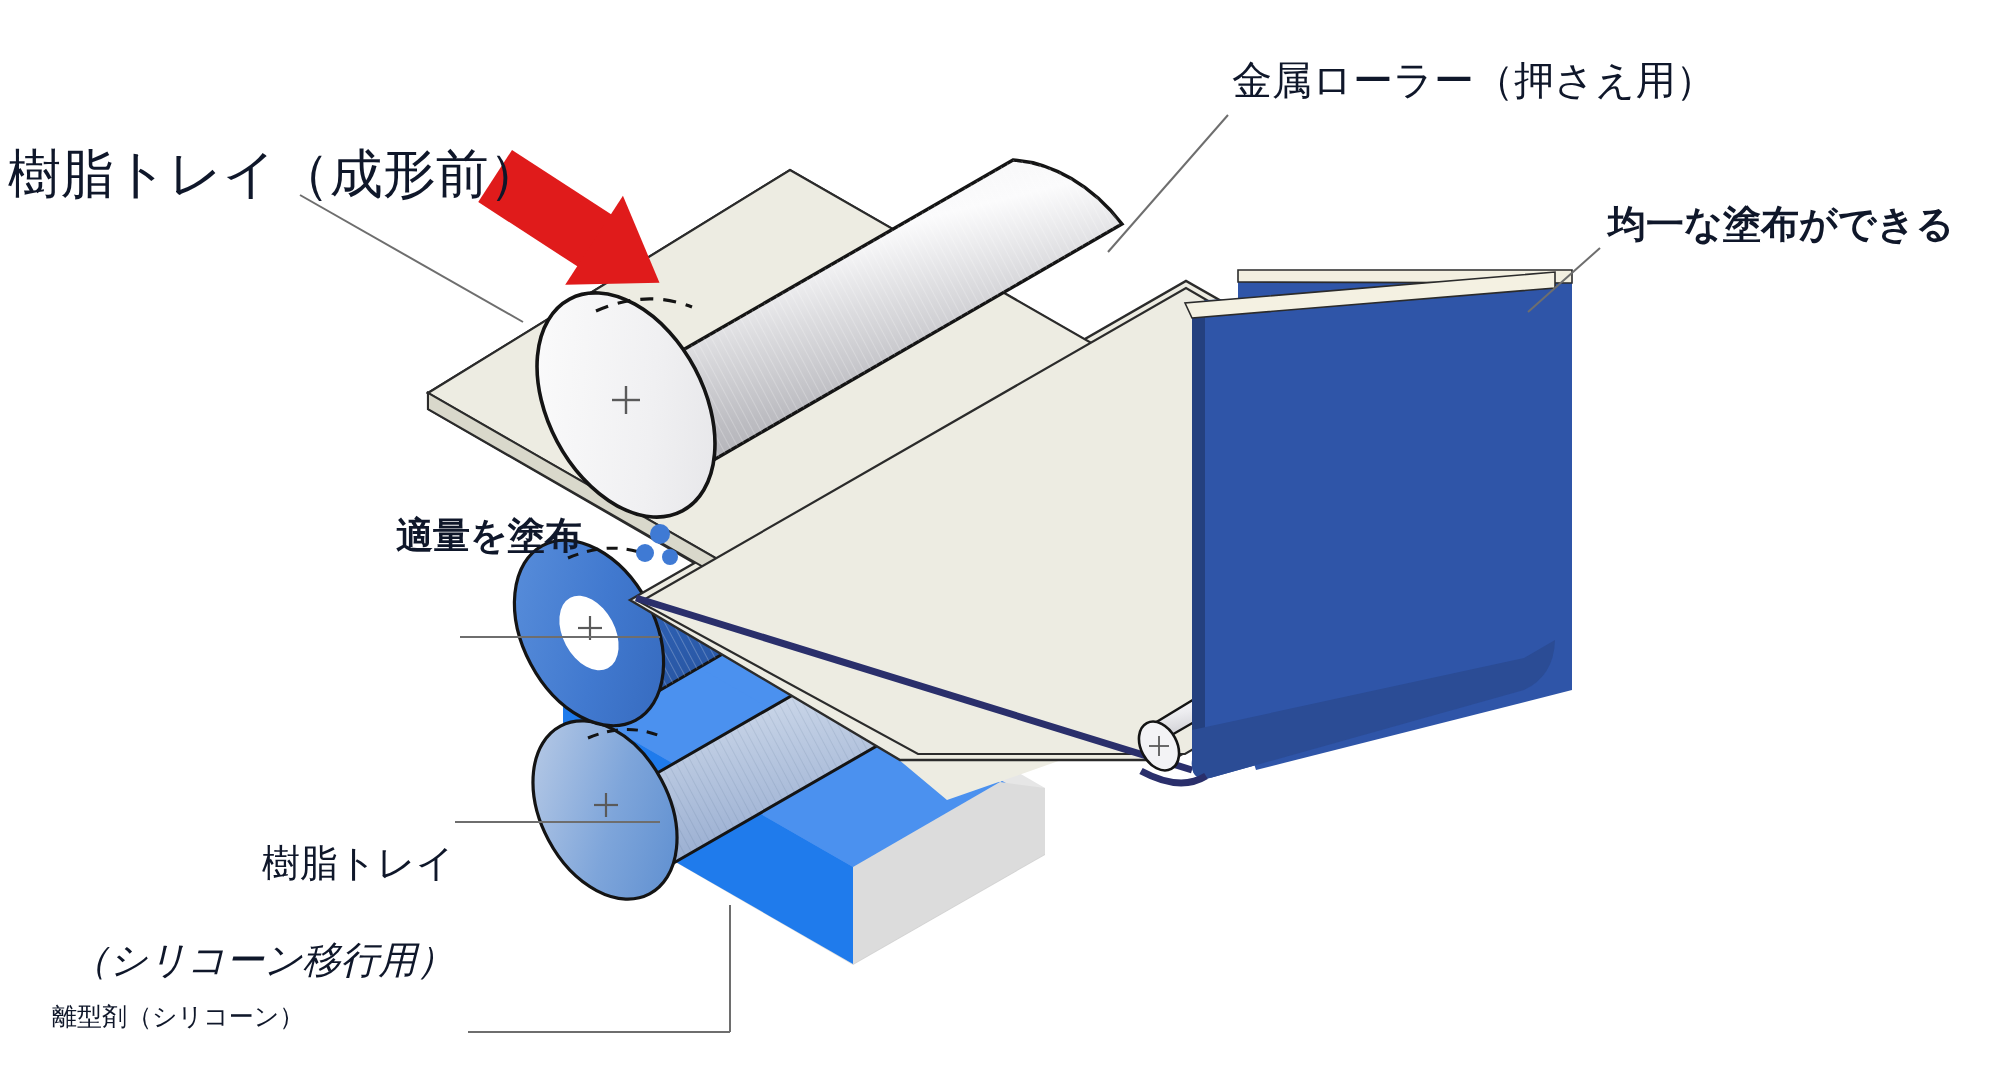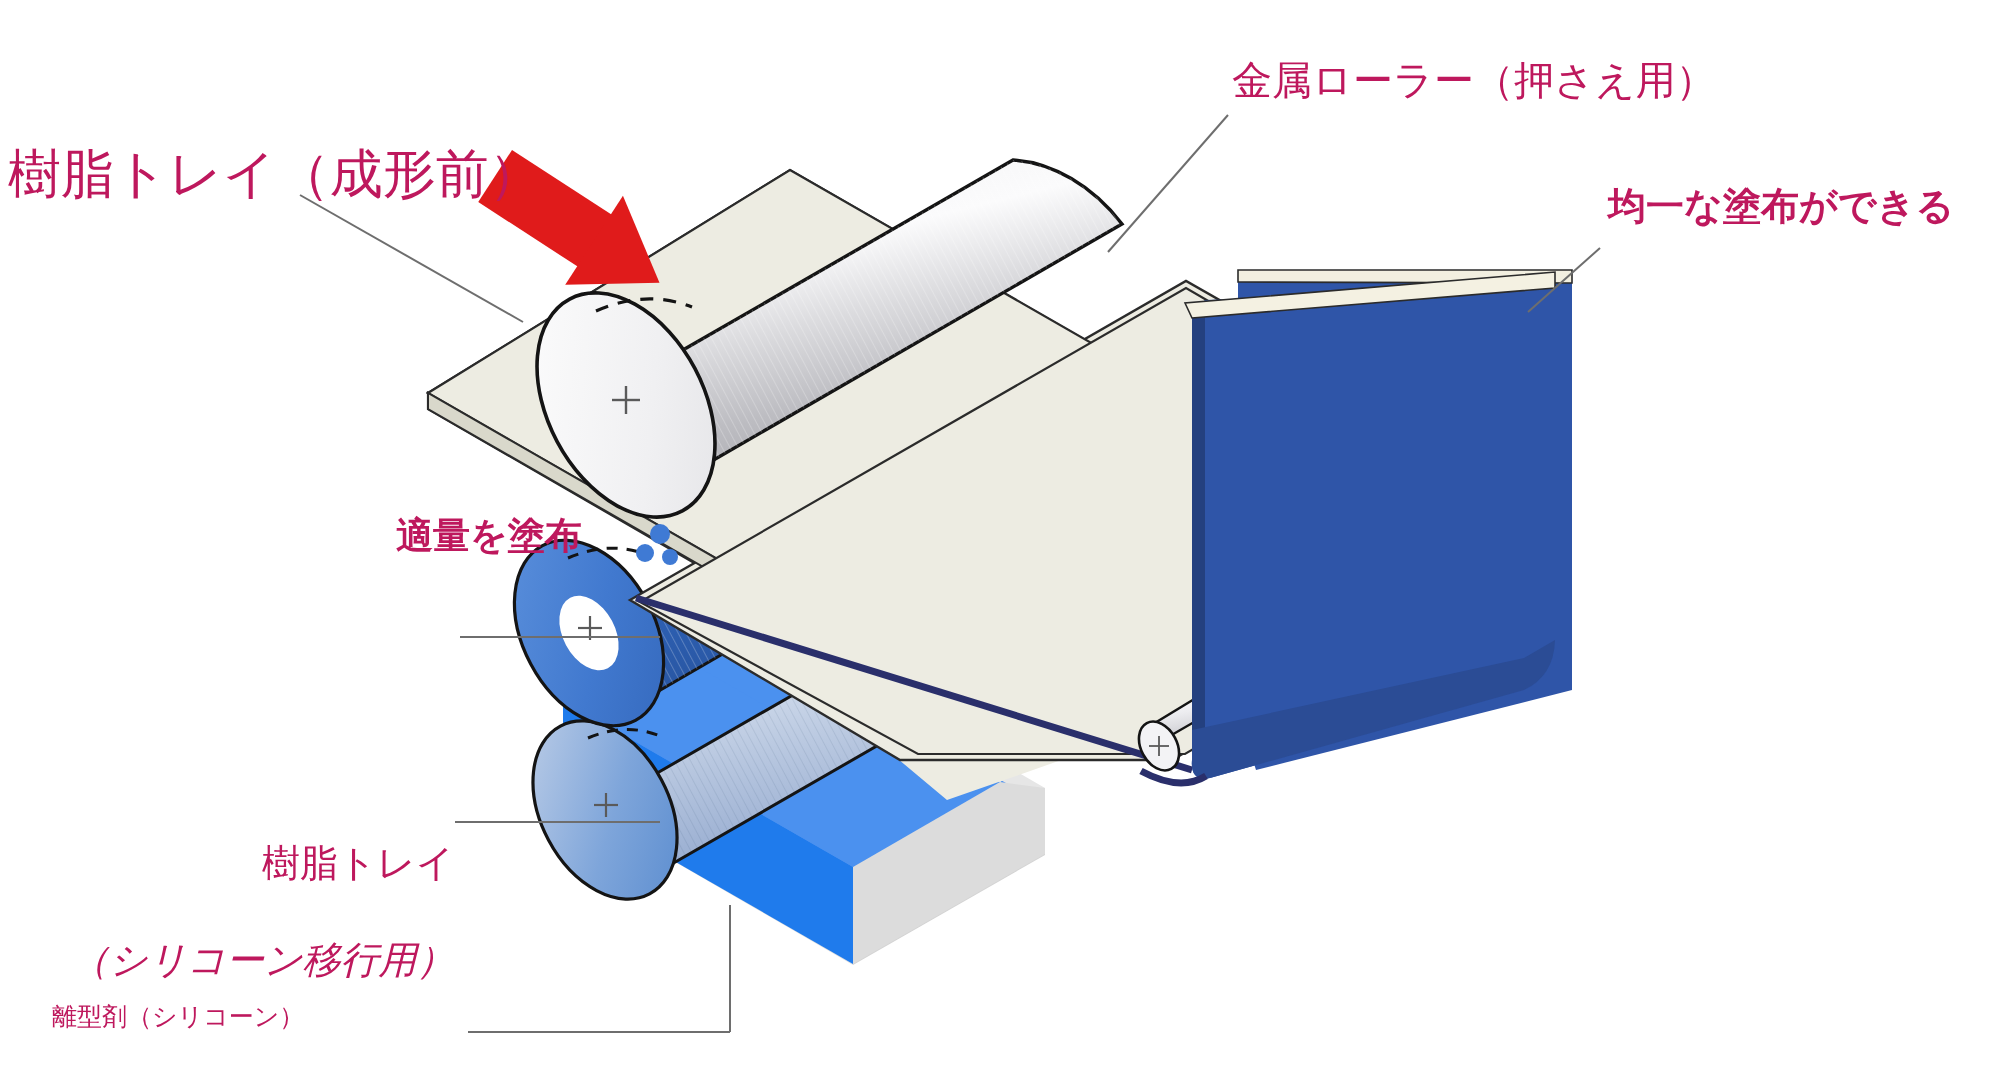--- a/index.html
+++ b/index.html
@@ -7,28 +7,28 @@
   body{
     width:2000px;height:1076px;
     font-family:"Liberation Sans","DejaVu Sans",sans-serif;
     color:#000;
     overflow:hidden;
     position:relative;
   }
   #stage{position:absolute;left:0;top:0;width:2000px;height:1076px;}
   svg#scene{position:absolute;left:0;top:0;width:2000px;height:1076px;display:block;}
 
-  .lbl{position:absolute;white-space:pre;line-height:1.28;color:#be185d;}
+  .lbl{position:absolute;white-space:pre;line-height:1.28;color:#0f172a;}
   .lbl.normal{font-weight:400;}
   .lbl.bold{font-weight:700;}
 
   
   #label-tray        {left:8px;  top:140px; font-size:53px;}
   #label-press-roller{left:1232px;top:55px;  font-size:40px;}
-  #label-uniform     {left:1608px;top:182px; font-size:38px;}
+  #label-uniform     {left:1608px;top:200px; font-size:38px;}
   #label-apply       {left:396px; top:512px; font-size:37px;}
   #label-soflas      {left:127px; top:602px; font-size:37px;}
   #label-metal-roller{left:207px; top:790px; font-size:38px; text-align:right;}
   #label-metal-roller .l2{display:block;margin-left:-136px;font-style:italic;}
   #label-release     {left:52px;  top:1000px;font-size:25px;}
 </style>
 </head>
 <body>
 
 <div id="stage">

